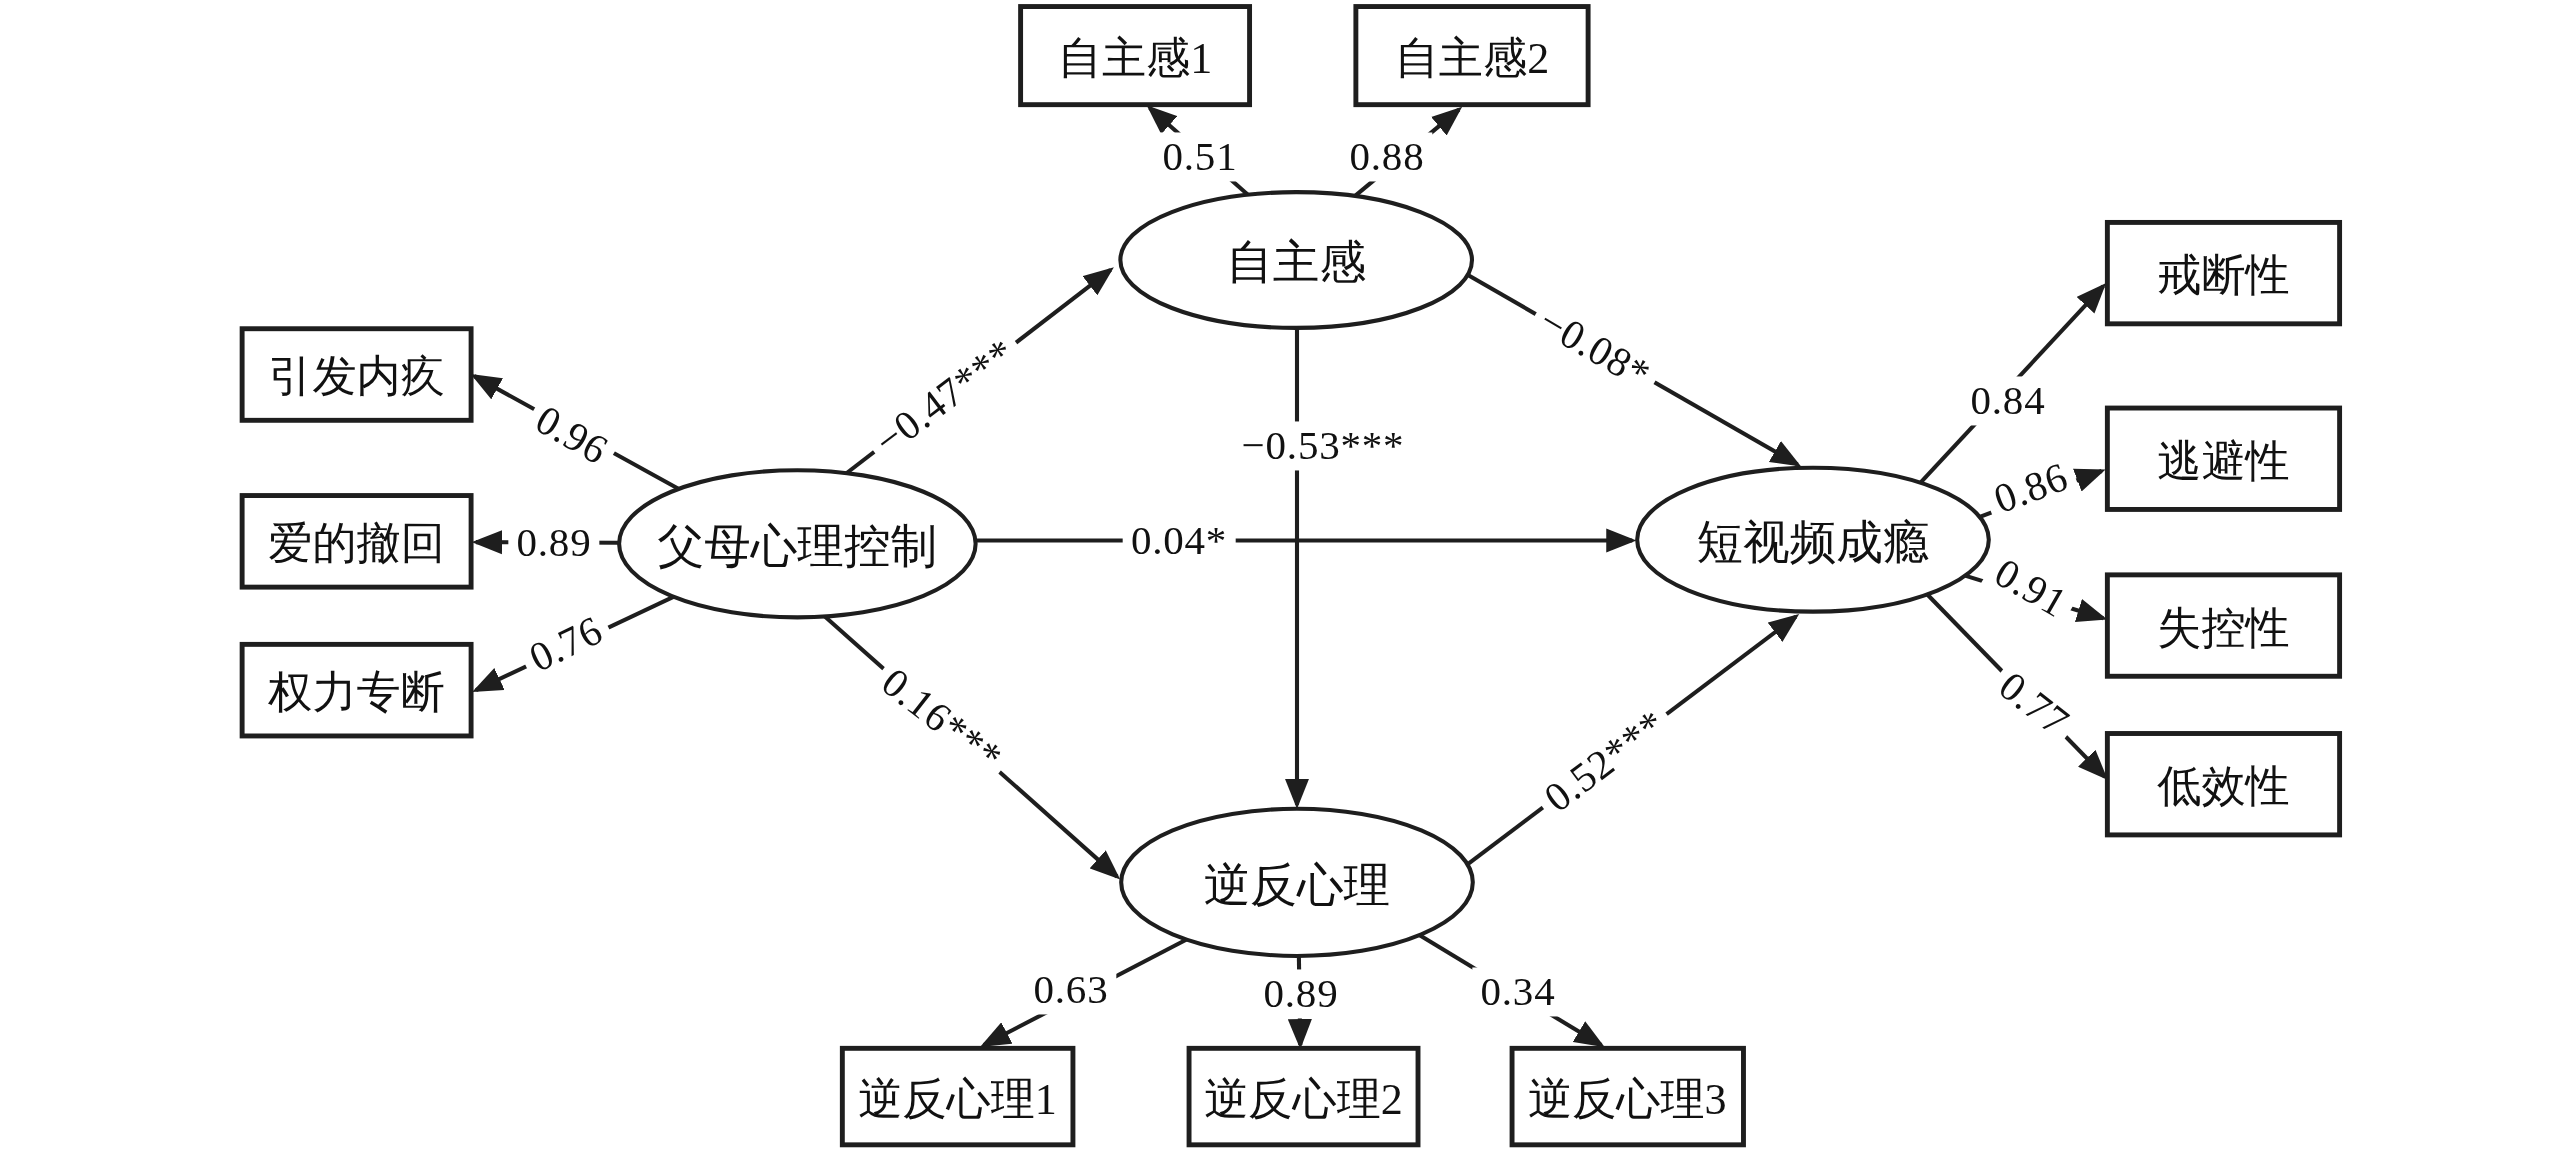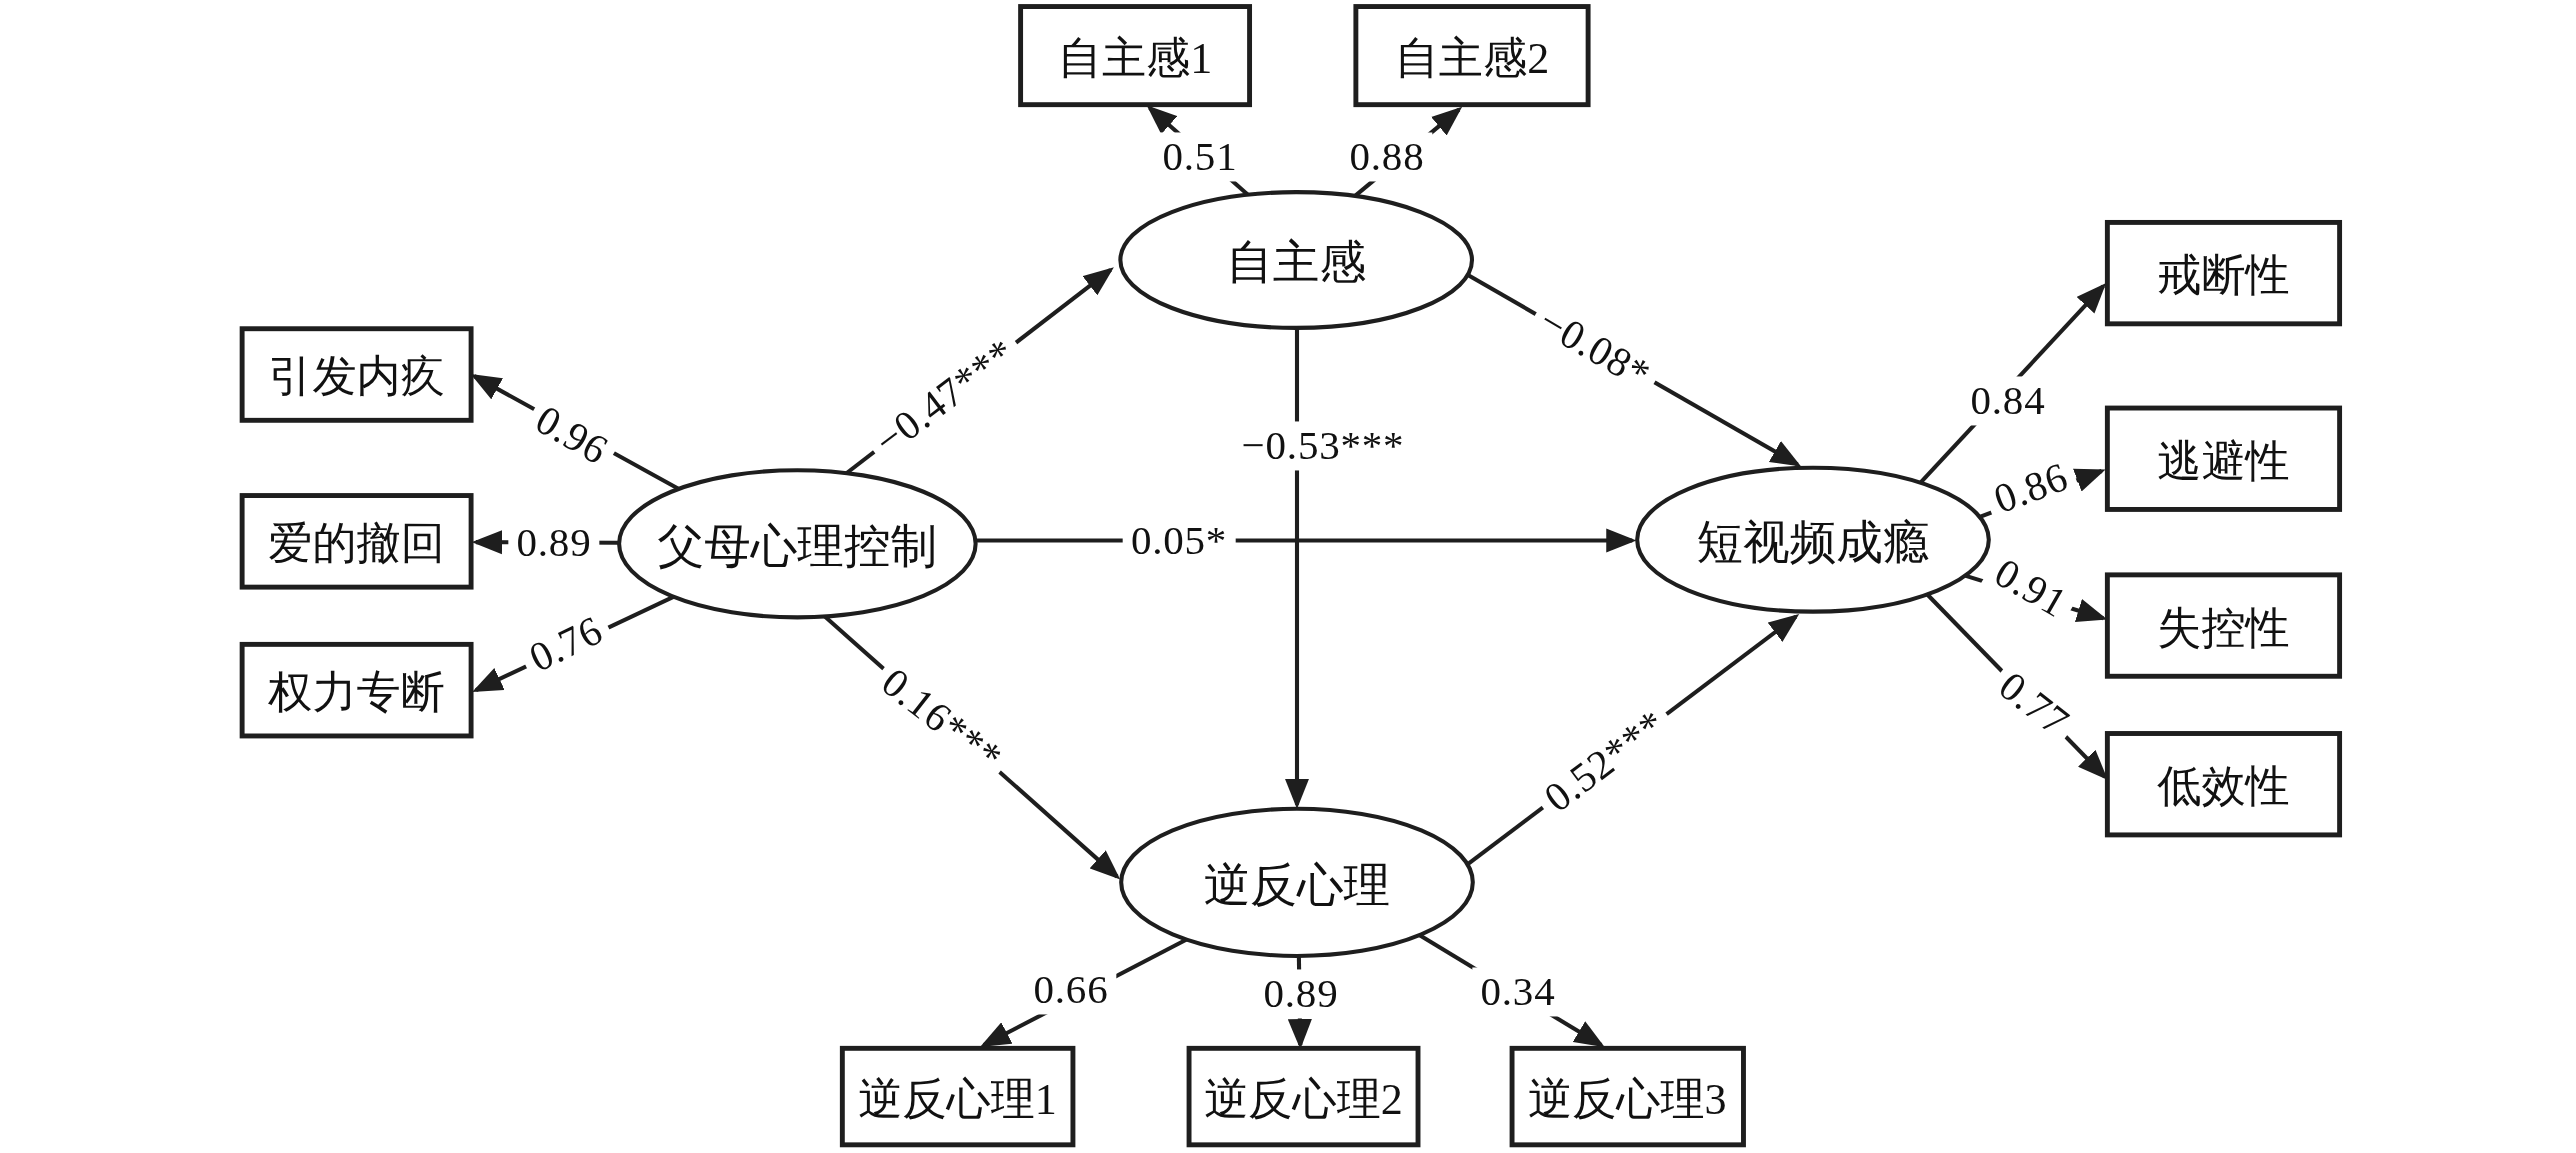--- a/index.html
+++ b/index.html
@@ -104,29 +104,29 @@
       <text class="node-label observed-label" x="1594" y="1344">逆反心理2</text>
       <text class="node-label observed-label" x="1990" y="1344">逆反心理3</text>
     </g>
   </svg>
 
   <div class="coef" style="left:1200px;top:157px;transform:translate(-50%,-50%);">0.51</div>
   <div class="coef" style="left:1387px;top:157px;transform:translate(-50%,-50%);text-align:center;">0.88</div>
   <div class="coef" style="left:572px;top:435px;transform:translate(-50%,-50%) rotate(30deg);">0.96</div>
   <div class="coef" style="left:554px;top:543px;transform:translate(-50%,-50%);">0.89</div>
   <div class="coef" style="left:566px;top:644px;transform:translate(-50%,-50%) rotate(-26deg);">0.76</div>
-  <div class="coef" style="left:1071px;top:990px;transform:translate(-50%,-50%);">0.66</div>
+  <div class="coef" style="left:1071px;top:990px;transform:translate(-50%,-50%);">0.63</div>
   <div class="coef" style="left:1301px;top:994px;transform:translate(-50%,-50%);">0.89</div>
   <div class="coef" style="left:1518px;top:992px;transform:translate(-50%,-50%);">0.34</div>
   <div class="coef" style="left:2008px;top:401px;transform:translate(-50%,-50%);text-align:right;">0.84</div>
   <div class="coef" style="left:2031px;top:488px;transform:translate(-50%,-50%) rotate(-20deg);">0.86</div>
   <div class="coef" style="left:2031px;top:588px;transform:translate(-50%,-50%) rotate(30deg);">0.91</div>
   <div class="coef" style="left:2034px;top:704px;transform:translate(-50%,-50%) rotate(38deg);">0.77</div>
 
   <div class="coef" style="left:945px;top:397px;transform:translate(-50%,-50%) rotate(-37deg);">−0.47***</div>
   <div class="coef" style="left:1595px;top:348px;transform:translate(-50%,-50%) rotate(30deg);">−0.08*</div>
-  <div class="coef" style="left:1179px;top:541px;transform:translate(-50%,-50%);">0.05*</div>
+  <div class="coef" style="left:1179px;top:541px;transform:translate(-50%,-50%);">0.04*</div>
   <div class="coef" style="left:942px;top:720px;transform:translate(-50%,-50%) rotate(38deg);">0.16***</div>
   <div class="coef" style="left:1323px;top:446px;transform:translate(-50%,-50%);">−0.53***</div>
   <div class="coef" style="left:1605px;top:761px;transform:translate(-50%,-50%) rotate(-37deg);">0.52***</div>
 
 </div>
 
 
 </body></html>

